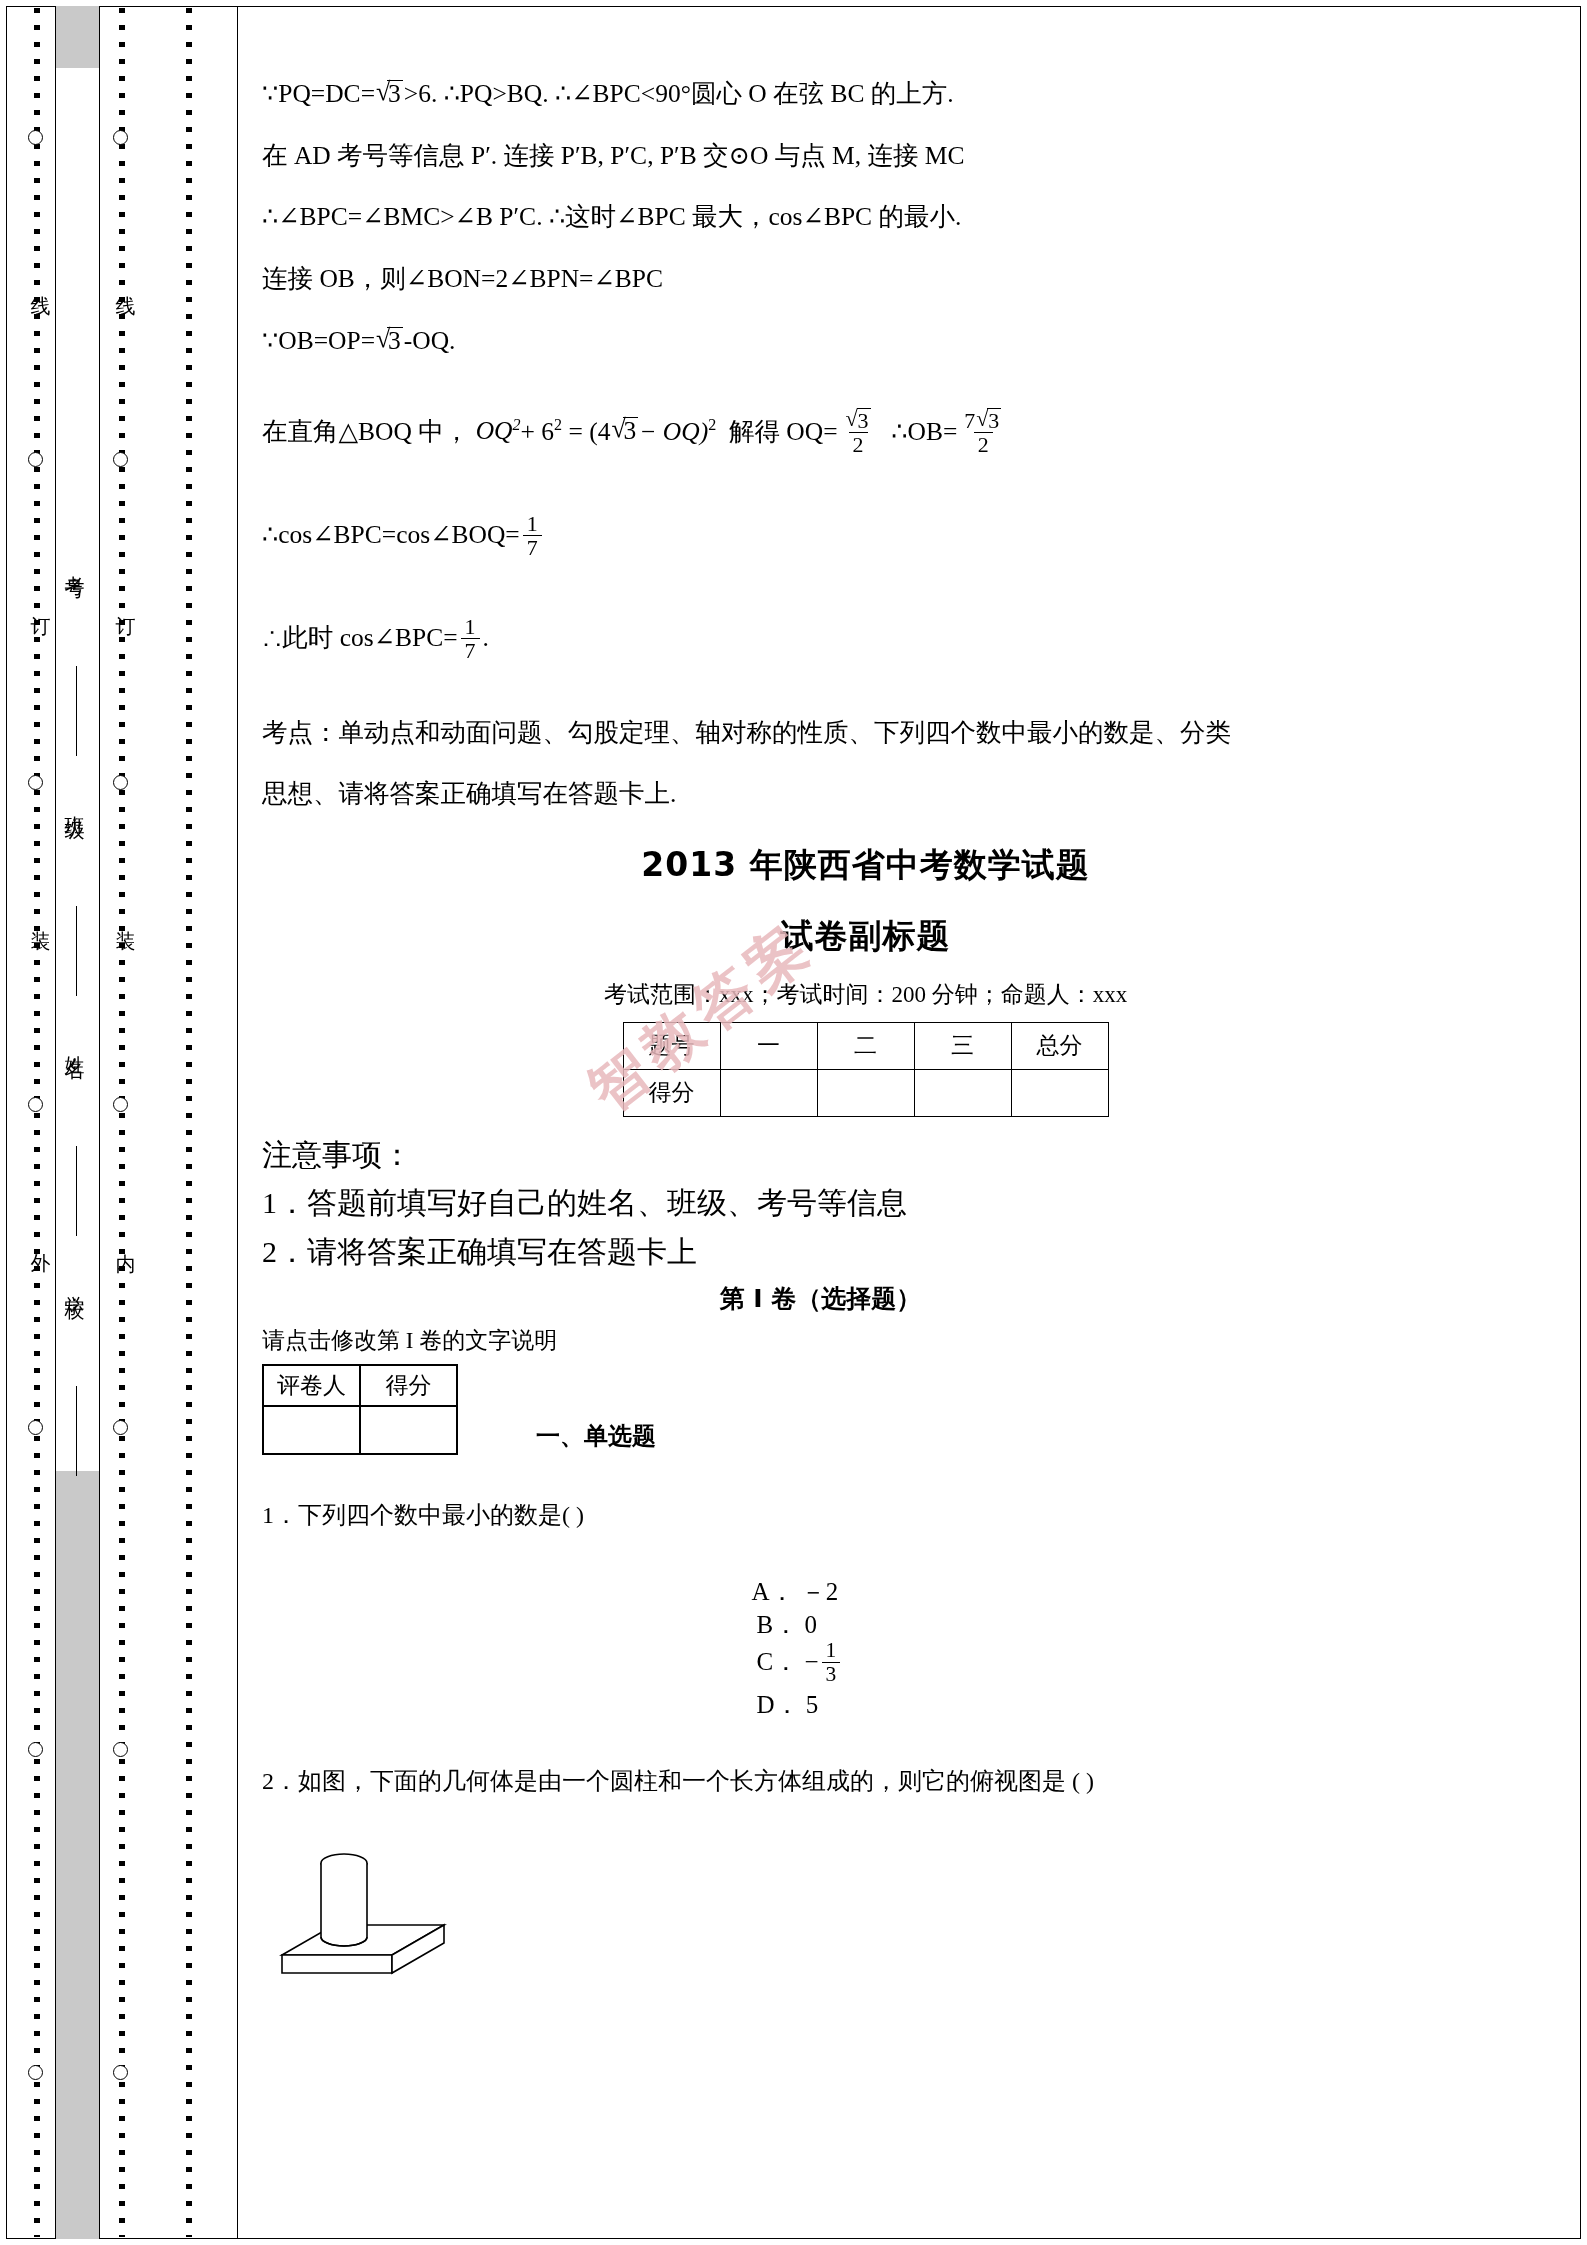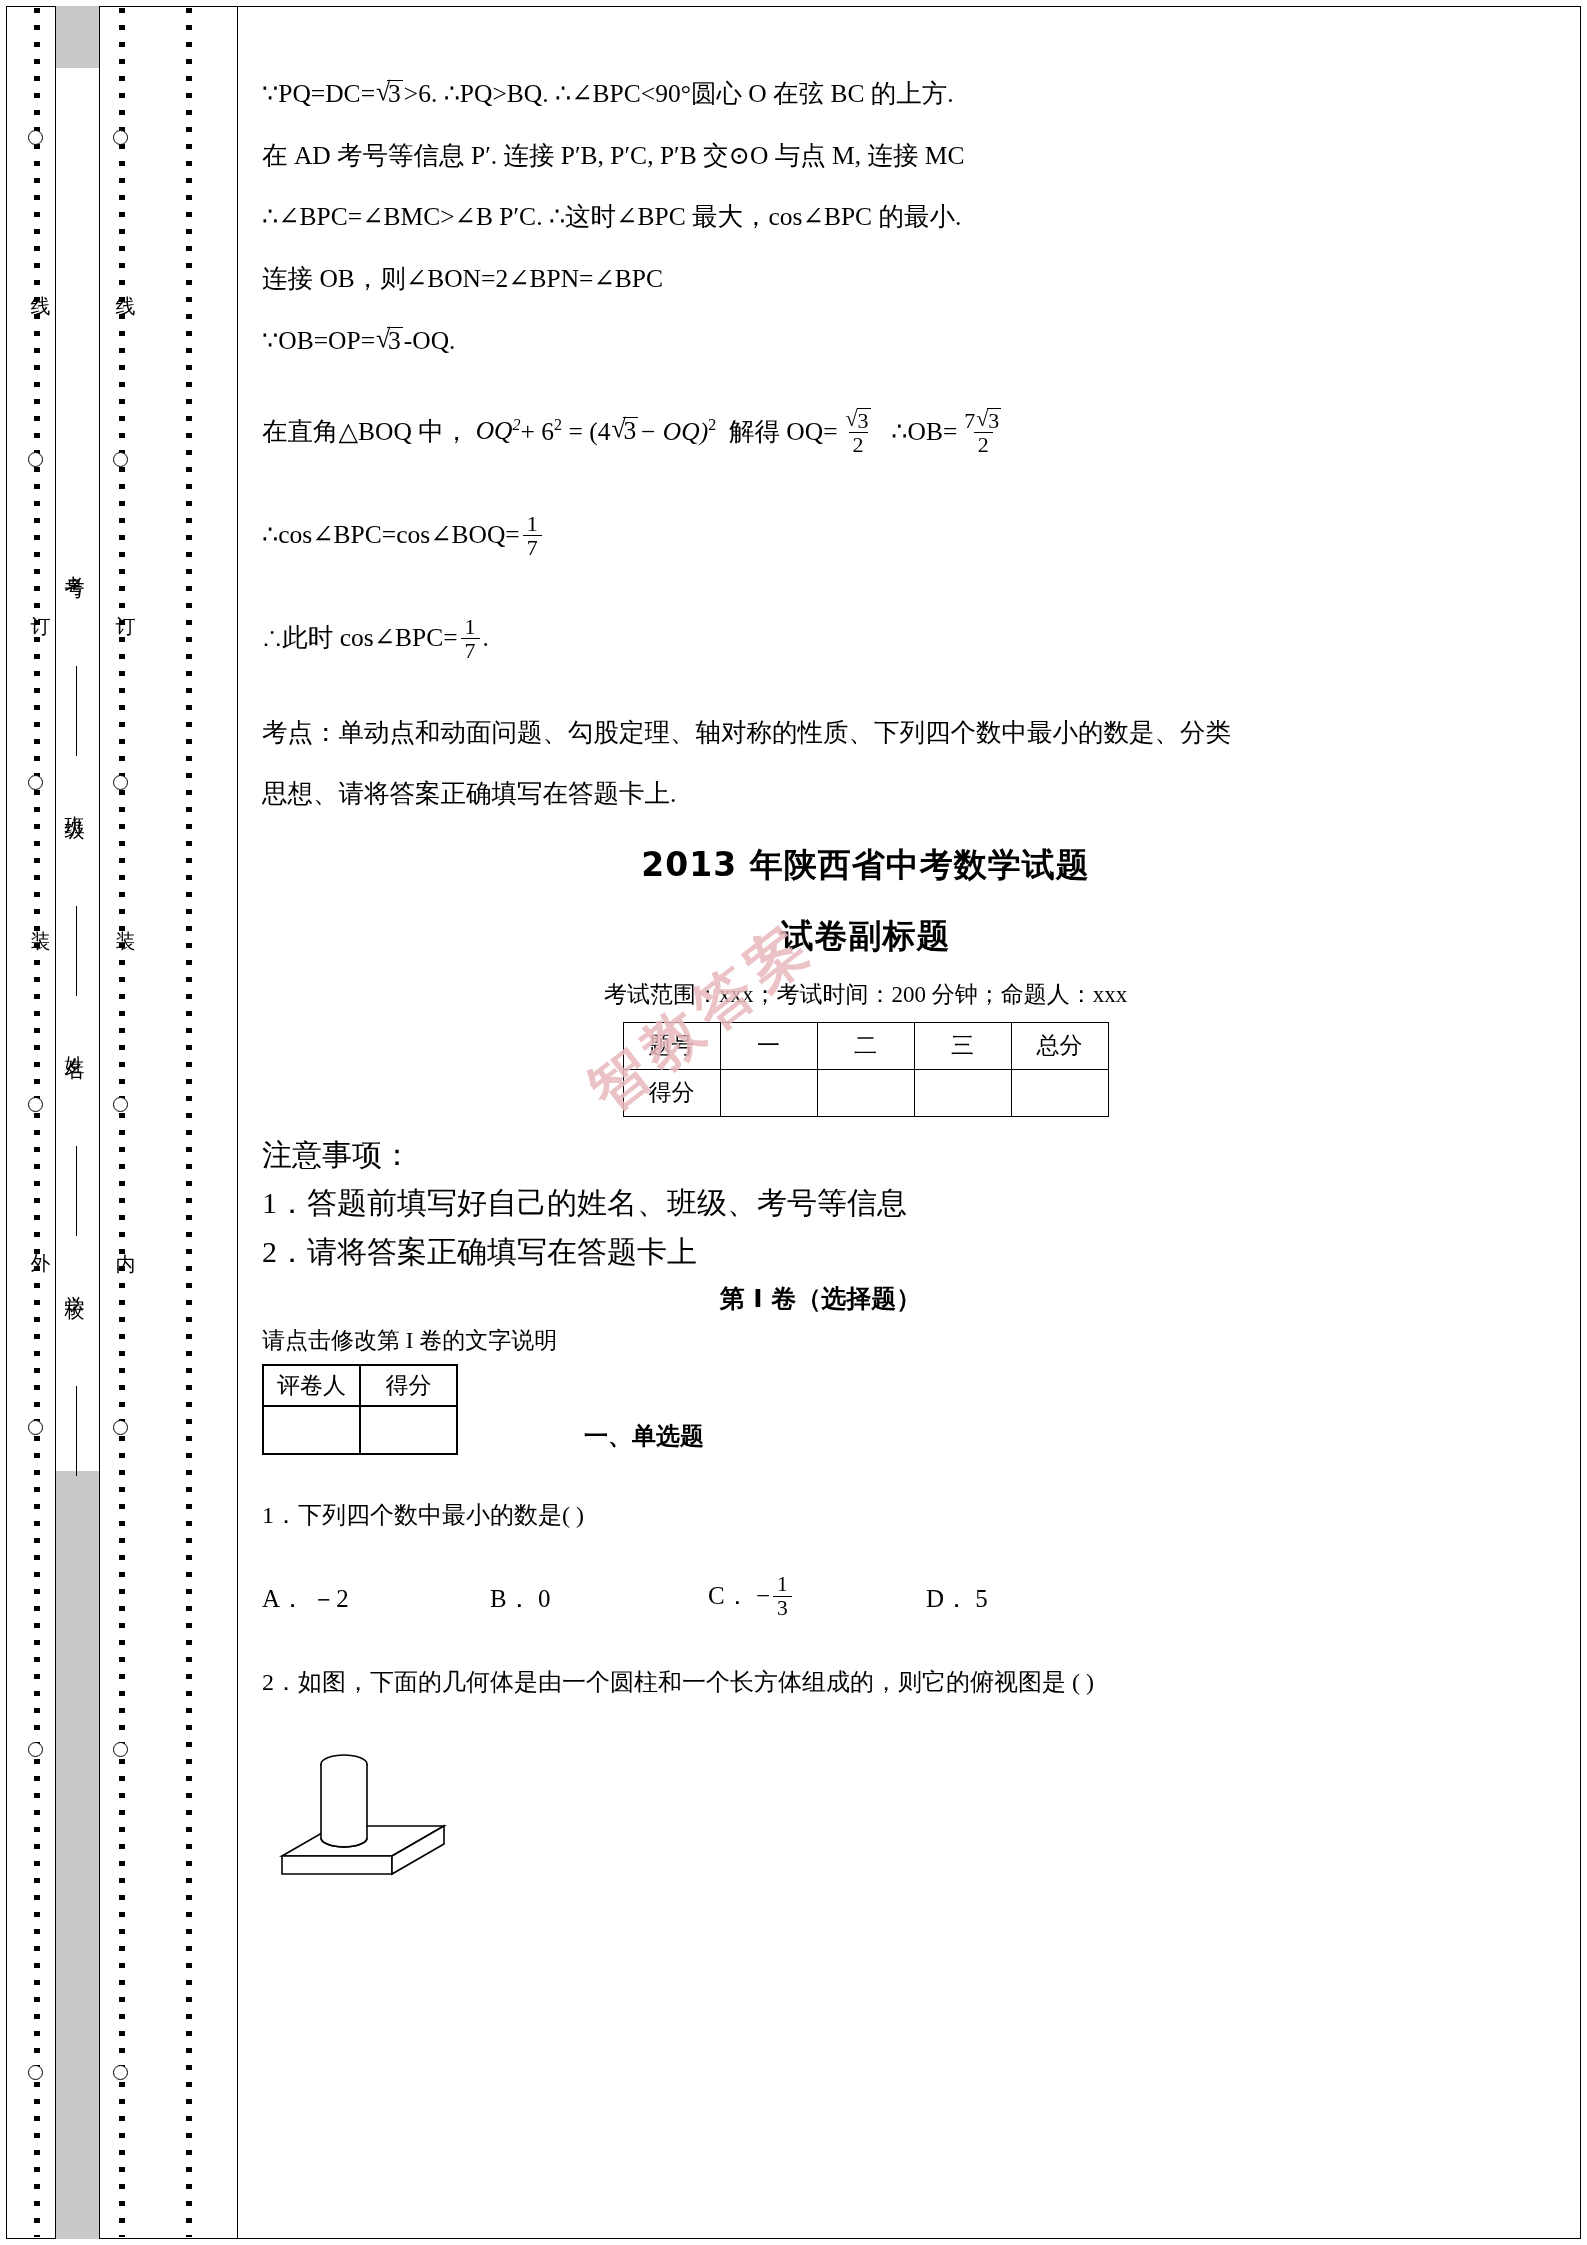--- a/index.html
+++ b/index.html
@@ -168,21 +168,20 @@
     margin:6px 0 10px 0;
     padding-right:90px;
   }
   .clicknote { font-size:23px; margin:0 0 8px 0; }
 
   
   .grader-row {
     display:flex;
     align-items:center;
     margin-bottom:10px;
-    gap:48px;
   }
   table.grader { border-collapse:collapse; font-size:23px; }
   table.grader td {
     border:2px solid #000;
     width:97px; height:41px;
     text-align:center; vertical-align:middle;
   }
   table.grader tr.blank td { height:48px; }
   .sect-title {
     font-family:Liberation Mono, monospace;
@@ -192,20 +191,21 @@
     margin-top:52px;
   }
 
   .q { font-size:24px; margin:44px 0 0 0; font-family:"Liberation Serif",serif; white-space:nowrap;}
 
   .choices {
     display:flex;
     margin-top:44px;
     font-size:25px;
     align-items:center;
+    flex-direction:column;
   }
   .choices .ch { width:218px; }
   .choices .ch:first-child { width:228px; }
 
   
   .figure { margin-top:40px; margin-left:10px; }
 
   
   .footer {
     position:absolute;

